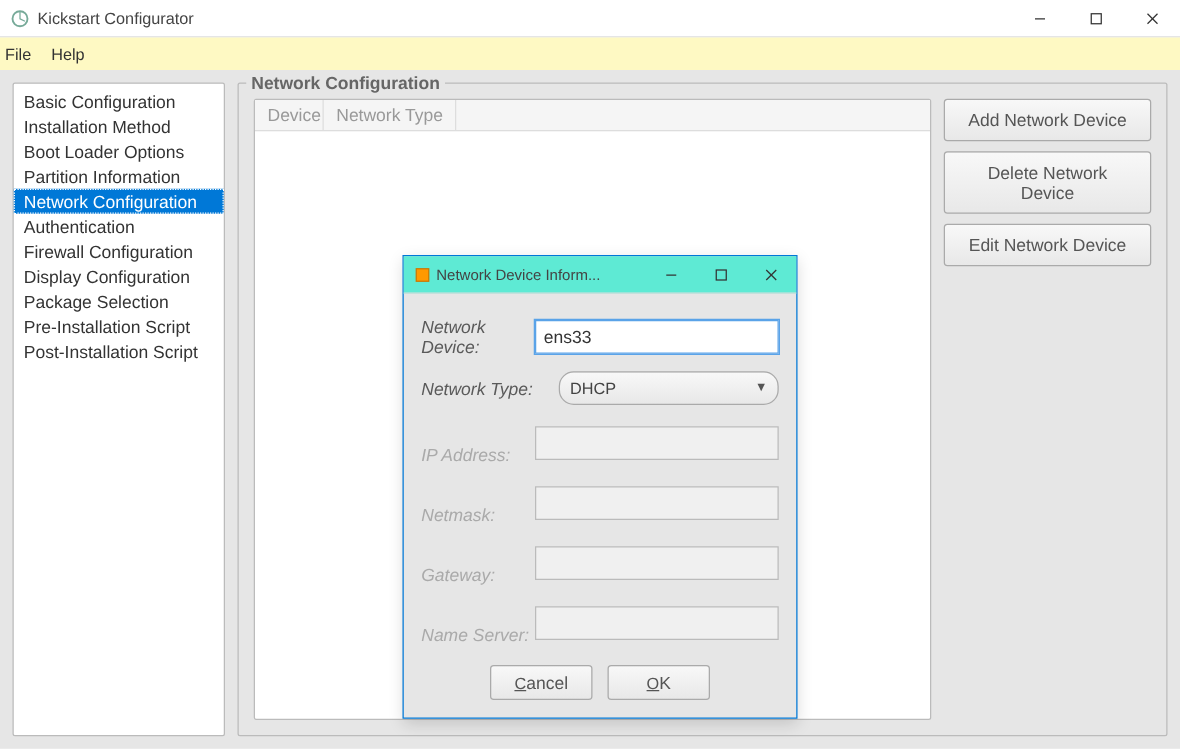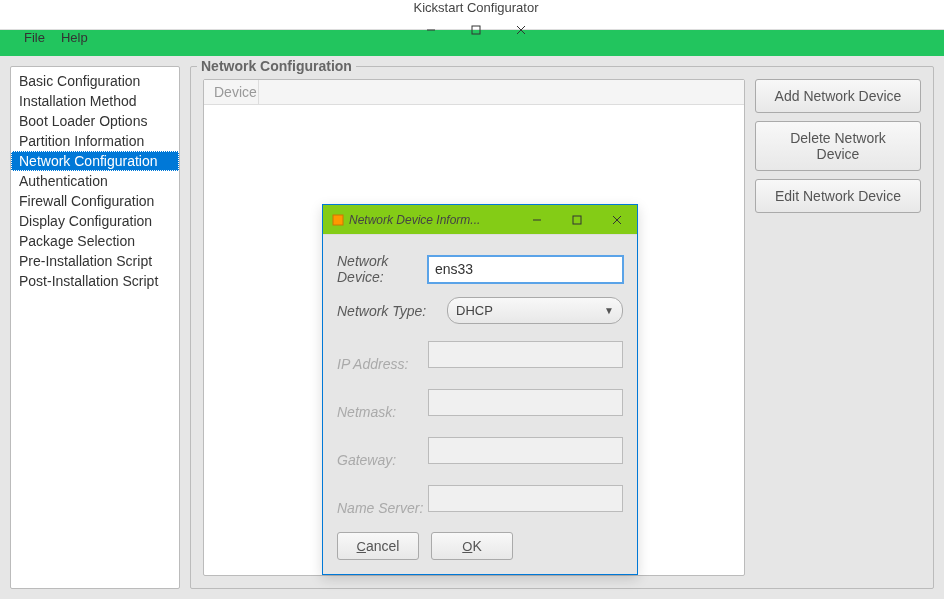--- a/index.html
+++ b/index.html
@@ -1,24 +1,24 @@
 <!DOCTYPE html>
 <html><head>
   <meta charset="utf-8">
   <style>
     * { box-sizing: border-box; margin: 0; padding: 0; font-family: "Segoe UI", Arial, sans-serif; font-size: 13px; }
     body { background: #f5f5f5; width: 944px; height: 599px; overflow: hidden; }
     
-    .titlebar { height: 30px; background: #fff; border-bottom: 1px solid #ddd; display: flex; align-items: center; padding-left: 8px; flex-direction: column; }
+    .titlebar { height: 30px; background: #fff; border-bottom: 1px solid #ddd; display: flex; align-items: center; padding-left: 8px; }
     .titlebar-icon { width: 16px; height: 16px; margin-right: 6px; }
     .titlebar-title { flex: 1; color: #444; }
     .titlebar-controls { display: flex; }
     .titlebar-btn { width: 45px; height: 30px; display: flex; align-items: center; justify-content: center; color: #666; cursor: pointer; }
     
-    .menubar { height: 26px; background: #22c55e; display: flex; padding: 0 24px; gap: 16px; }
+    .menubar { height: 26px; background: #fef9c3; display: flex; align-items: center; padding: 0 4px; gap: 16px; }
     .menu-item { color: #333; cursor: pointer; }
     
     .main-area { background: #e6e6e6; padding: 10px; height: calc(599px - 30px - 26px); display: flex; gap: 10px; }
     
     .sidebar { width: 170px; background: #fff; border: 1px solid #bbb; border-radius: 2px; padding: 4px 0; }
     .sidebar-item { padding: 2px 8px; color: #333; cursor: pointer; font-size: 14px; }
     .sidebar-item.selected { background: #0078d7; color: #fff; outline: 1px dotted #fff; outline-offset: -1px; }
     
     .content { flex: 1; display: flex; gap: 10px; }
     
@@ -28,35 +28,35 @@
     .table-area { flex: 1; }
     .table-container { background: #fff; border: 1px solid #bbb; height: 100%; border-radius: 2px; }
     .table-header { display: flex; border-bottom: 1px solid #ddd; background: #f5f5f5; }
     .th { padding: 4px 10px; color: #999; border-right: 1px solid #ddd; font-size: 14px; }
     .th:first-child { width: 55px; }
     
     .right-buttons { display: flex; flex-direction: column; gap: 8px; width: 166px; }
     .btn { padding: 8px 12px; background: linear-gradient(#f8f8f8, #e8e8e8); border: 1px solid #aaa; border-radius: 3px; color: #555; cursor: pointer; text-align: center; font-size: 14px; }
     
     .dialog { position: absolute; top: 204px; left: 322px; width: 316px; background: #e6e6e6; border: 1px solid #0078d7; box-shadow: 0 4px 12px rgba(0,0,0,0.15); }
-    .dialog-titlebar { height: 30px; background: #84cc16; display: flex; align-items: center; padding-left: 8px; border-bottom: 1px solid #ddd; font-style: italic; }
+    .dialog-titlebar { height: 30px; background: #5eead4; display: flex; align-items: center; padding-left: 8px; border-bottom: 1px solid #ddd; }
     .dialog-titlebar-icon { width: 14px; height: 14px; margin-right: 4px; }
     .dialog-title { flex: 1; color: #444; font-size: 12px; }
     .dialog-controls { display: flex; }
     .dialog-btn { width: 40px; height: 30px; display: flex; align-items: center; justify-content: center; color: #666; cursor: pointer; }
     .dialog-body { padding: 18px 14px 14px 14px; display: flex; flex-direction: column; gap: 12px; }
     .form-row { display: flex; align-items: center; }
     .form-label { width: 110px; color: #5a5a5a; font-size: 14px; font-style: italic; }
     .form-label.disabled { color: #aaa; margin-top: 20px; }
     .form-input { flex: 1; height: 27px; border: 1px solid #bbb; padding: 0 6px; background: #fff; font-size: 14px; color: #333; }
     .form-input.focused { border: 1px solid #5aa3e8; outline: 1px solid #5aa3e8; }
     .form-input:disabled { background: #f0f0f0; }
     .form-select { flex: 1; height: 27px; border: 1px solid #aaa; background: linear-gradient(#f8f8f8,#e8e8e8); display: flex; align-items: center; justify-content: space-between; padding: 0 8px; border-radius: 12px; color: #444; cursor: pointer; font-size: 14px; }
     .caret-down { font-size: 10px; color: #555; }
-    .dialog-footer { display: flex; justify-content: flex-start; gap: 12px; padding-top: 4px; }
+    .dialog-footer { display: flex; justify-content: center; gap: 12px; padding-top: 4px; }
     .dialog-footer .btn { padding: 5px 0; width: 82px; }
     .mnemonic { text-decoration: underline; }
   </style>
 </head>
 <body>
 
 <div class="titlebar">
   <svg class="titlebar-icon" viewBox="0 0 16 16">
       <circle cx="8" cy="8" r="6" fill="none" stroke="#7a9" stroke-width="1.5"></circle>
       <path d="M8 2 L8 8 L12 10" stroke="#7a9" fill="none"></path>
@@ -102,20 +102,21 @@
     <div class="sidebar-item">Post-Installation Script</div>
   </div>
 
   <div class="fieldset" style="flex:1; display:flex; flex-direction:column;">
     <div class="fieldset-legend">Network Configuration</div>
     <div class="content">
       <div class="table-area">
         <div class="table-container">
           <div class="table-header">
             <div class="th">Device</div>
+            <div class="th">Network Type</div>
           </div>
         </div>
       </div>
       <div class="right-buttons">
         <div class="btn">Add Network Device</div>
         <div class="btn">Delete Network Device</div>
         <div class="btn">Edit Network Device</div>
       </div>
     </div>
   </div>

